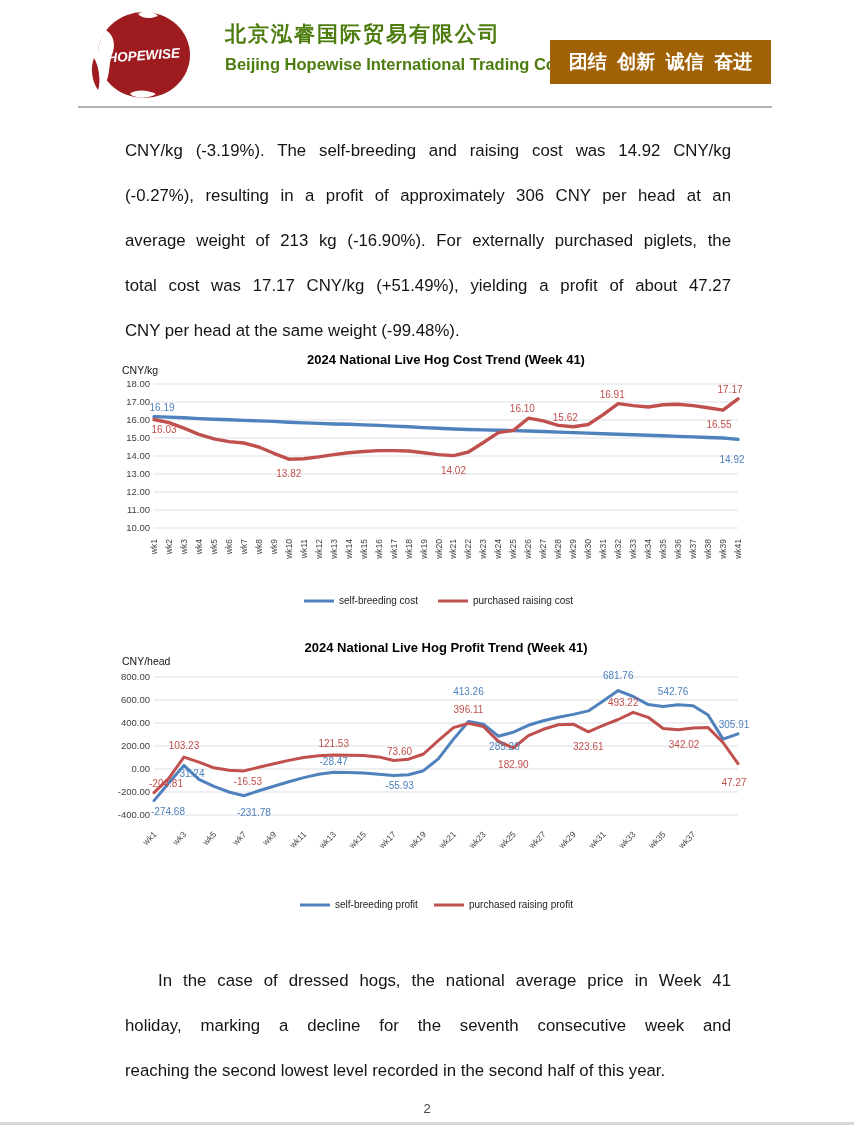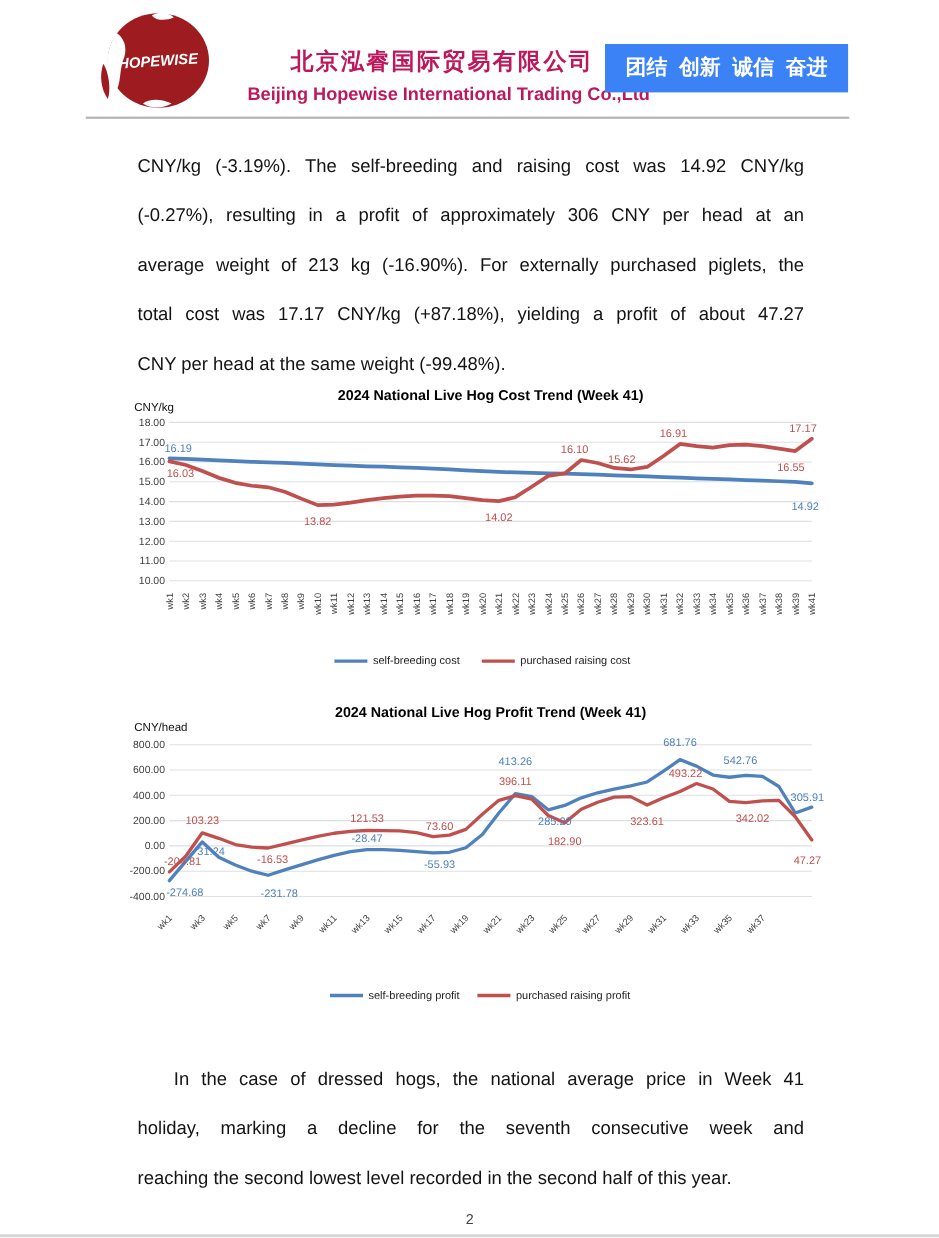--- a/index.html
+++ b/index.html
@@ -1,21 +1,21 @@
 <!DOCTYPE html>
 <html><head>
 <meta charset="utf-8">
 <style>
   html,body{margin:0;padding:0;background:#ffffff;}
   .page{position:relative;width:854px;height:1125px;background:#ffffff;overflow:hidden;
         font-family:"Liberation Sans",sans-serif;border-bottom:3px solid #d8d8d8;box-sizing:border-box;}
 
   
   .logo{position:absolute;left:78px;top:6px;width:128px;height:102px;}
-  .co-names{position:absolute;left:225px;top:42px;width:315px;text-align:right;color:#be185d;}
+  .co-names{position:absolute;left:225px;top:20px;width:315px;text-align:left;color:#4d7c0f;}
   .co-zh{font-family:"Liberation Serif",serif;font-weight:bold;font-size:21px;letter-spacing:2px;}
   .co-en{font-family:"Liberation Sans",sans-serif;font-weight:bold;font-size:16.5px;margin-top:7px;white-space:nowrap;}
   .banner{position:absolute;left:550px;top:40px;width:221px;height:44px;line-height:44px;
           text-align:center;color:#ffffff;font-weight:bold;font-size:19px;white-space:pre;}
   .hdr-rule{position:absolute;left:78px;top:106px;width:694px;height:2px;background:#b3b3b3;}
 
   
   .para{position:absolute;left:125px;width:606px;font-size:16.8px;color:#141414;}
   .jline{height:45px;overflow:hidden;text-align:justify;}
   .jline::after{content:"";display:inline-block;width:100%;height:0;}
@@ -46,29 +46,29 @@
     <path d="M60,8 C66,4 76,5 80,10 C73,13 64,13 60,8 Z" fill="#ffffff"></path>
     <path d="M16,52 C12,62 14,76 20,84 C23,76 21,60 16,52 Z" fill="#9e1b20"></path>
     <text x="66" y="54" text-anchor="middle" fill="#ffffff" font-style="italic" font-weight="bold" font-size="13.5" font-family="Liberation Sans, sans-serif" transform="rotate(-4 66 54)">HOPEWISE</text>
   </svg>
 
   <div class="co-names">
     <div class="co-zh">北京泓睿国际贸易有限公司</div>
     <div class="co-en">Beijing Hopewise International Trading Co.,Ltd</div>
   </div>
 
-  <div class="banner" style="background:#3b82f6;">团结  创新  诚信  奋进</div>
+  <div class="banner" style="background:#a16207;">团结  创新  诚信  奋进</div>
 
   <div class="hdr-rule"></div>
 
   <div class="para" style="top:113px;margin-top:28px;">
     <div class="jline">CNY/kg (-3.19%). The self-breeding and raising cost was 14.92 CNY/kg</div>
     <div class="jline">(-0.27%), resulting in a profit of approximately 306 CNY per head at an</div>
     <div class="jline">average weight of 213 kg (-16.90%). For externally purchased piglets, the</div>
-    <div class="jline">total cost was 17.17 CNY/kg (+87.18%), yielding a profit of about 47.27</div>
+    <div class="jline">total cost was 17.17 CNY/kg (+51.49%), yielding a profit of about 47.27</div>
     <div class="lline">CNY per head at the same weight (-99.48%).</div>
   </div>
 
   <svg id="chart0" class="chart" style="top:350px;" width="648" height="268">
       <text x="338" y="14" text-anchor="middle" class="ct">2024 National Live Hog Cost Trend (Week 41)</text>
       <text x="14" y="24" class="cu">CNY/kg</text>
       <g>
         <line x1="46" x2="630" y1="34" y2="34" stroke="#dcdfe4" stroke-width="1"></line>
         <text x="42" y="37" text-anchor="end" class="ytick">18.00</text>
         <line x1="46" x2="630" y1="52" y2="52" stroke="#dcdfe4" stroke-width="1"></line>

